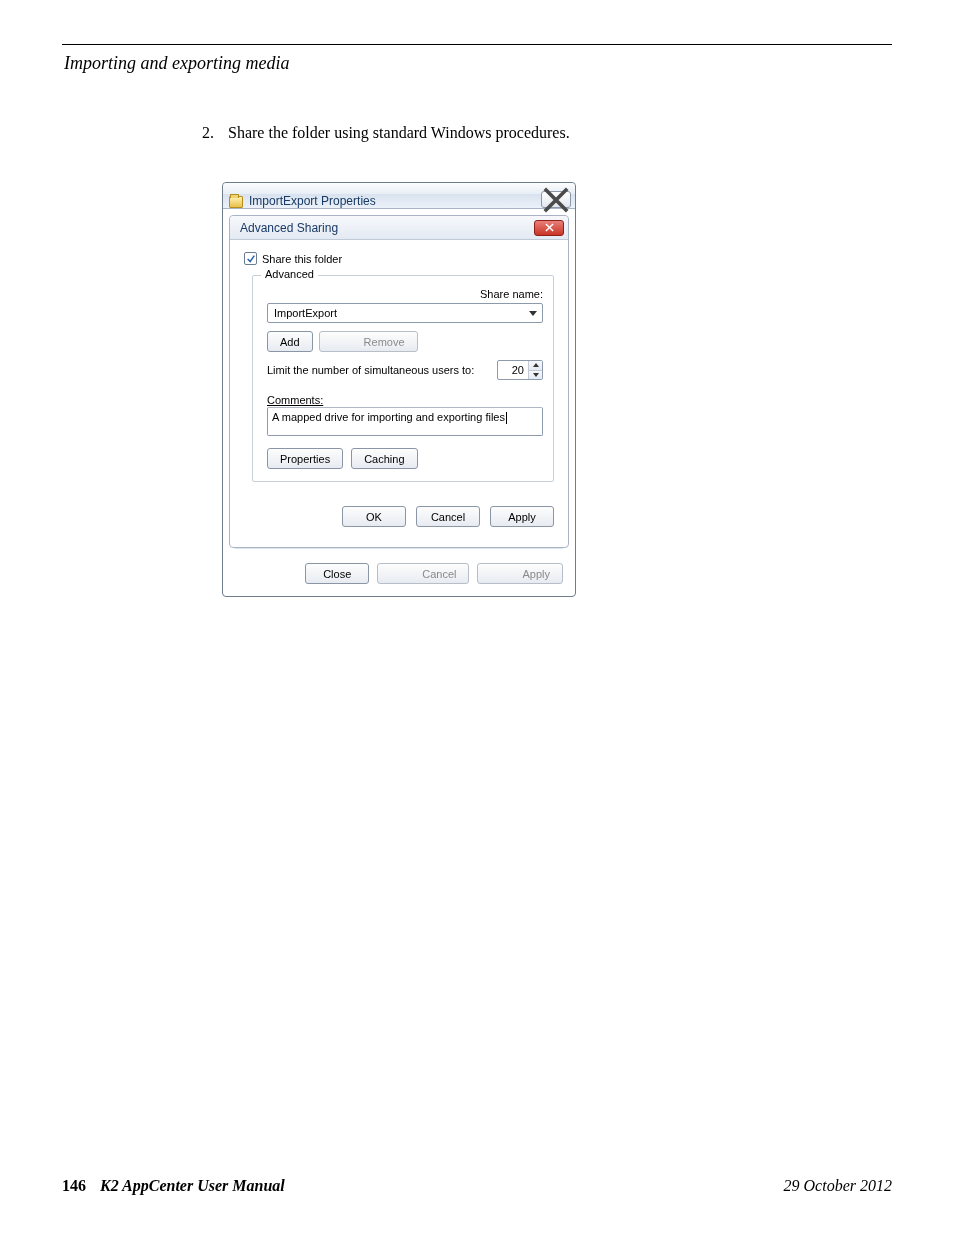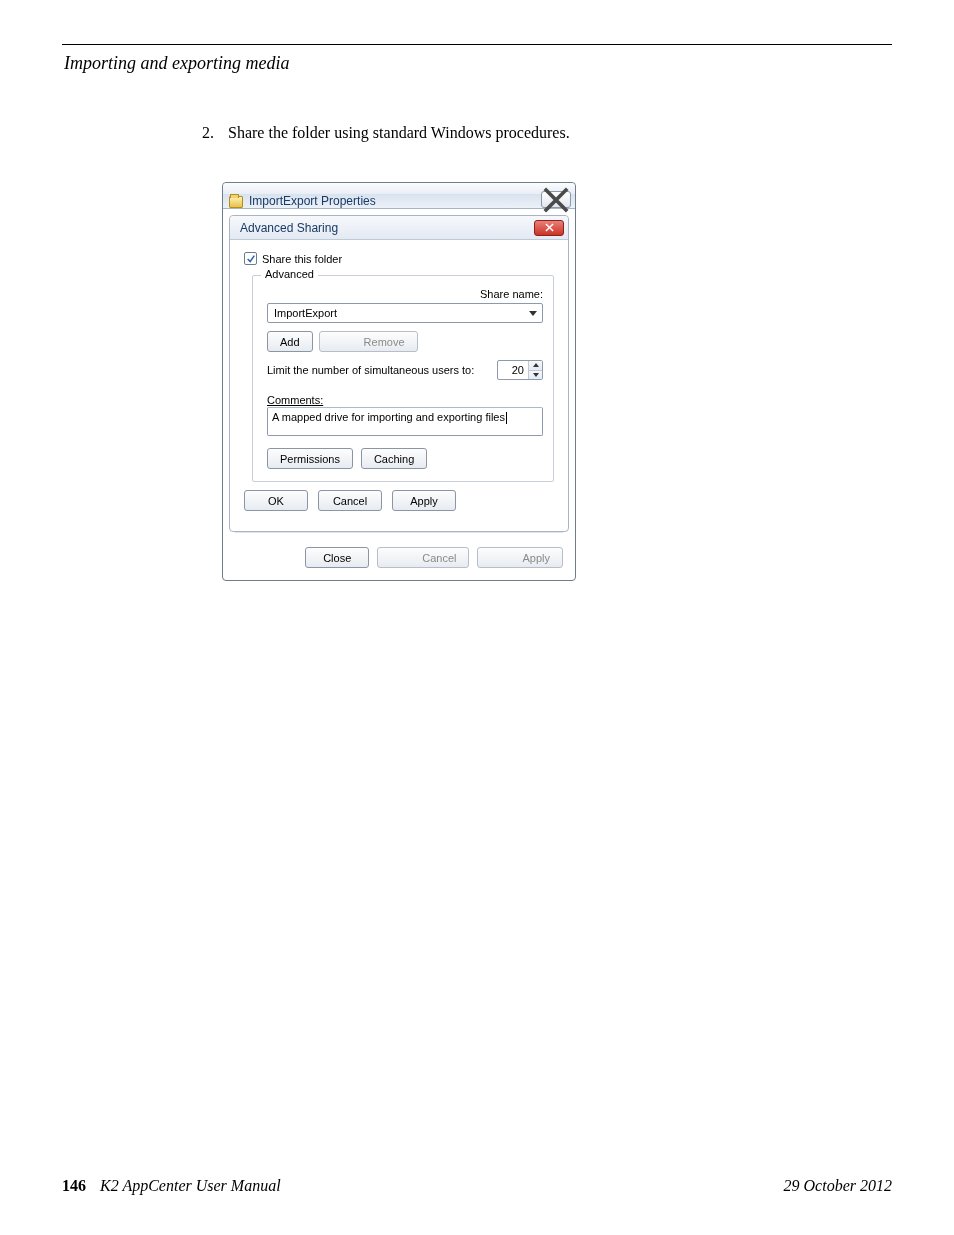--- a/index.html
+++ b/index.html
@@ -165,33 +165,33 @@
 
   .txtarea {
     margin: 1px 0 12px 4px;
     border: 1px solid #8c9aab; border-top-color:#aeb8c6;
     height: 29px; border-radius:2px; padding:3px 4px;
     font: 11px Tahoma, Arial, sans-serif;
   }
   .caret { display:inline-block; width:1px; height:12px; background:#000; vertical-align:middle; margin-left:1px; }
 
   .btn-row { display:flex; gap:8px; margin-left:4px; }
-  .dlg-buttons { display:flex; justify-content:flex-start; gap:10px; margin:8px 0 10px 0; }
+  .dlg-buttons { display:flex; justify-content:flex-end; gap:10px; margin:24px 0 10px 0; }
   .outer-buttons { display:flex; justify-content:flex-end; gap:8px; padding: 14px 6px 6px 6px; }
 
   .bottom-sep { border:none; border-top:1px solid #dfe4eb; margin: 0 6px; }
 
   
   .footer {
     position:absolute; left:62px; right:62px; bottom:40px;
     display:flex; justify-content:space-between; align-items:baseline;
     font-size:16px;
   }
   .footer .pg { font-weight:bold; margin-right:10px; }
-  .footer .man { font-style: italic; }
+  .footer .man { font-style: italic; font-weight: bold; }
   .footer .date { font-style: italic; }
 </style>
 </head>
 <body>
 
 <div class="page">
   <hr class="hr">
   <div class="section-title">Importing and exporting media</div>
 
   <div class="step-line">
@@ -265,21 +265,21 @@
                   </span>
                 </span>
               </div>
 
               <div class="underline-lbl">Comments:</div>
               <div class="txtarea">
                 <span>A mapped drive for importing and exporting files</span><span class="caret"></span>
               </div>
 
               <div class="btn-row">
-                <button class="wbtn">Permissions</button>
+                <button class="wbtn">Properties</button>
                 <button class="wbtn">Caching</button>
               </div>
             </div>
 
             <div class="dlg-buttons">
               <button class="wbtn" style="min-width:64px">OK</button>
               <button class="wbtn" style="min-width:64px">Cancel</button>
               <button class="wbtn" style="min-width:64px">Apply</button>
             </div>
           </div>

